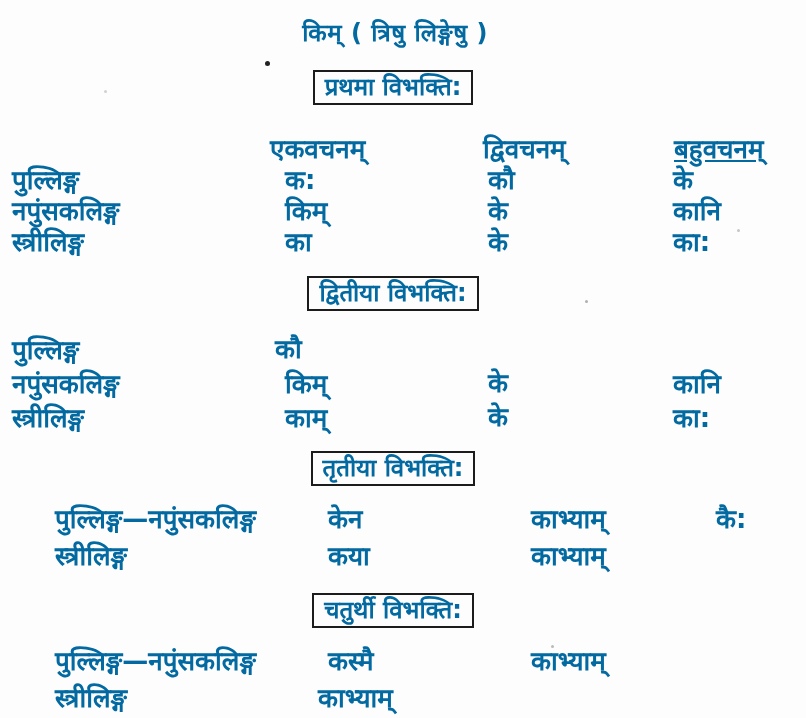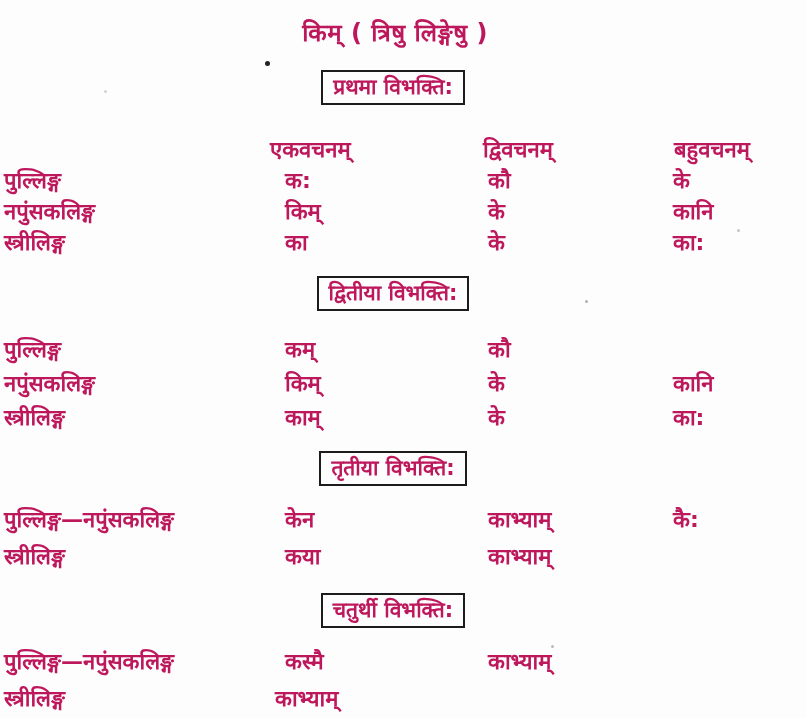--- a/index.html
+++ b/index.html
@@ -5,21 +5,21 @@
   html, body {
     margin: 0;
     padding: 0;
     background: #ffffff;
   }
   .page {
     position: relative;
     width: 806px;
     height: 718px;
     background: #fdfdfd;
-    color: #be185d;
+    color: #0369a1;
     font-family: "DejaVu Sans", sans-serif;
     font-weight: 700;
     overflow: hidden;
     box-sizing: border-box;
     padding-top: 16px;
   }
   .title {
     text-align: center;
     font-size: 24px;
     line-height: 34px;
@@ -28,42 +28,42 @@
     margin-bottom: 20px;
   }
   .heading-wrap {
     text-align: center;
     transform: translateX(-10px);
   }
   .section-heading {
     display: inline-block;
     border: 2px solid #1c1c1c;
     padding: 2px 10px 3px 10px;
-    font-size: 21px;
+    font-size: 24px;
     line-height: 26px;
   }
   .hw-1 { margin-bottom: 29px; }
   .hw-2 { margin-top: 18px; margin-bottom: 22px; }
   .hw-3 { margin-top: 16px; margin-bottom: 15px; }
   .hw-4 { margin-top: 18px; margin-bottom: 15px; }
 
   .grid {
     display: grid;
     grid-template-columns: 270px 213px 188px 1fr;
-    font-size: 22px;
+    font-size: 26px;
   }
   .sec1 .grid { line-height: 31px; }
   .sec2 .grid { line-height: 34px; }
-  .sec3 .grid, .sec4 .grid { line-height: 37px; }
+  .sec3 .grid, .sec4 .grid { line-height: 37px; margin-left: 43px; }
 
-  .c0 { padding-left: 4px; white-space: nowrap; }
+  .c0 { padding-left: 12px; white-space: nowrap; }
   .c1 { white-space: nowrap; }
   .c2 { white-space: nowrap; font-family: Liberation Serif, serif; }
   .c3 { padding-left: 2px; white-space: nowrap; }
-  .colhead.c3 { padding-left: 3px; }
+  .colhead.c3 { padding-left: 3px; text-decoration: underline; }
   .val.c1 { padding-left: 15px; }
   .val.c2 { padding-left: 5px; }
 
   .speck {
     position: absolute;
     background: #222;
     border-radius: 50%;
   }
   .speck-a { left: 265px; top: 61px; width: 5px; height: 5px; }
   .speck-b { left: 585px; top: 300px; width: 3px; height: 3px; opacity: .35; }
@@ -113,21 +113,20 @@
       <div class="c3 val">का:</div>
     </div>
   </div>
 
   <div class="sec2">
     <div class="heading-wrap hw-2">
       <span class="section-heading">द्वितीया विभक्ति:</span>
     </div>
     <div class="grid">
       <div class="c0">पुल्लिङ्ग</div>
-      <div class="c1 val">कम्</div>
       <div class="c2 val">कौ</div>
     </div>
     <div class="grid">
       <div class="c0">नपुंसकलिङ्ग</div>
       <div class="c1 val">किम्</div>
       <div class="c2 val">के</div>
       <div class="c3 val">कानि</div>
     </div>
     <div class="grid">
       <div class="c0">स्त्रीलिङ्ग</div>

